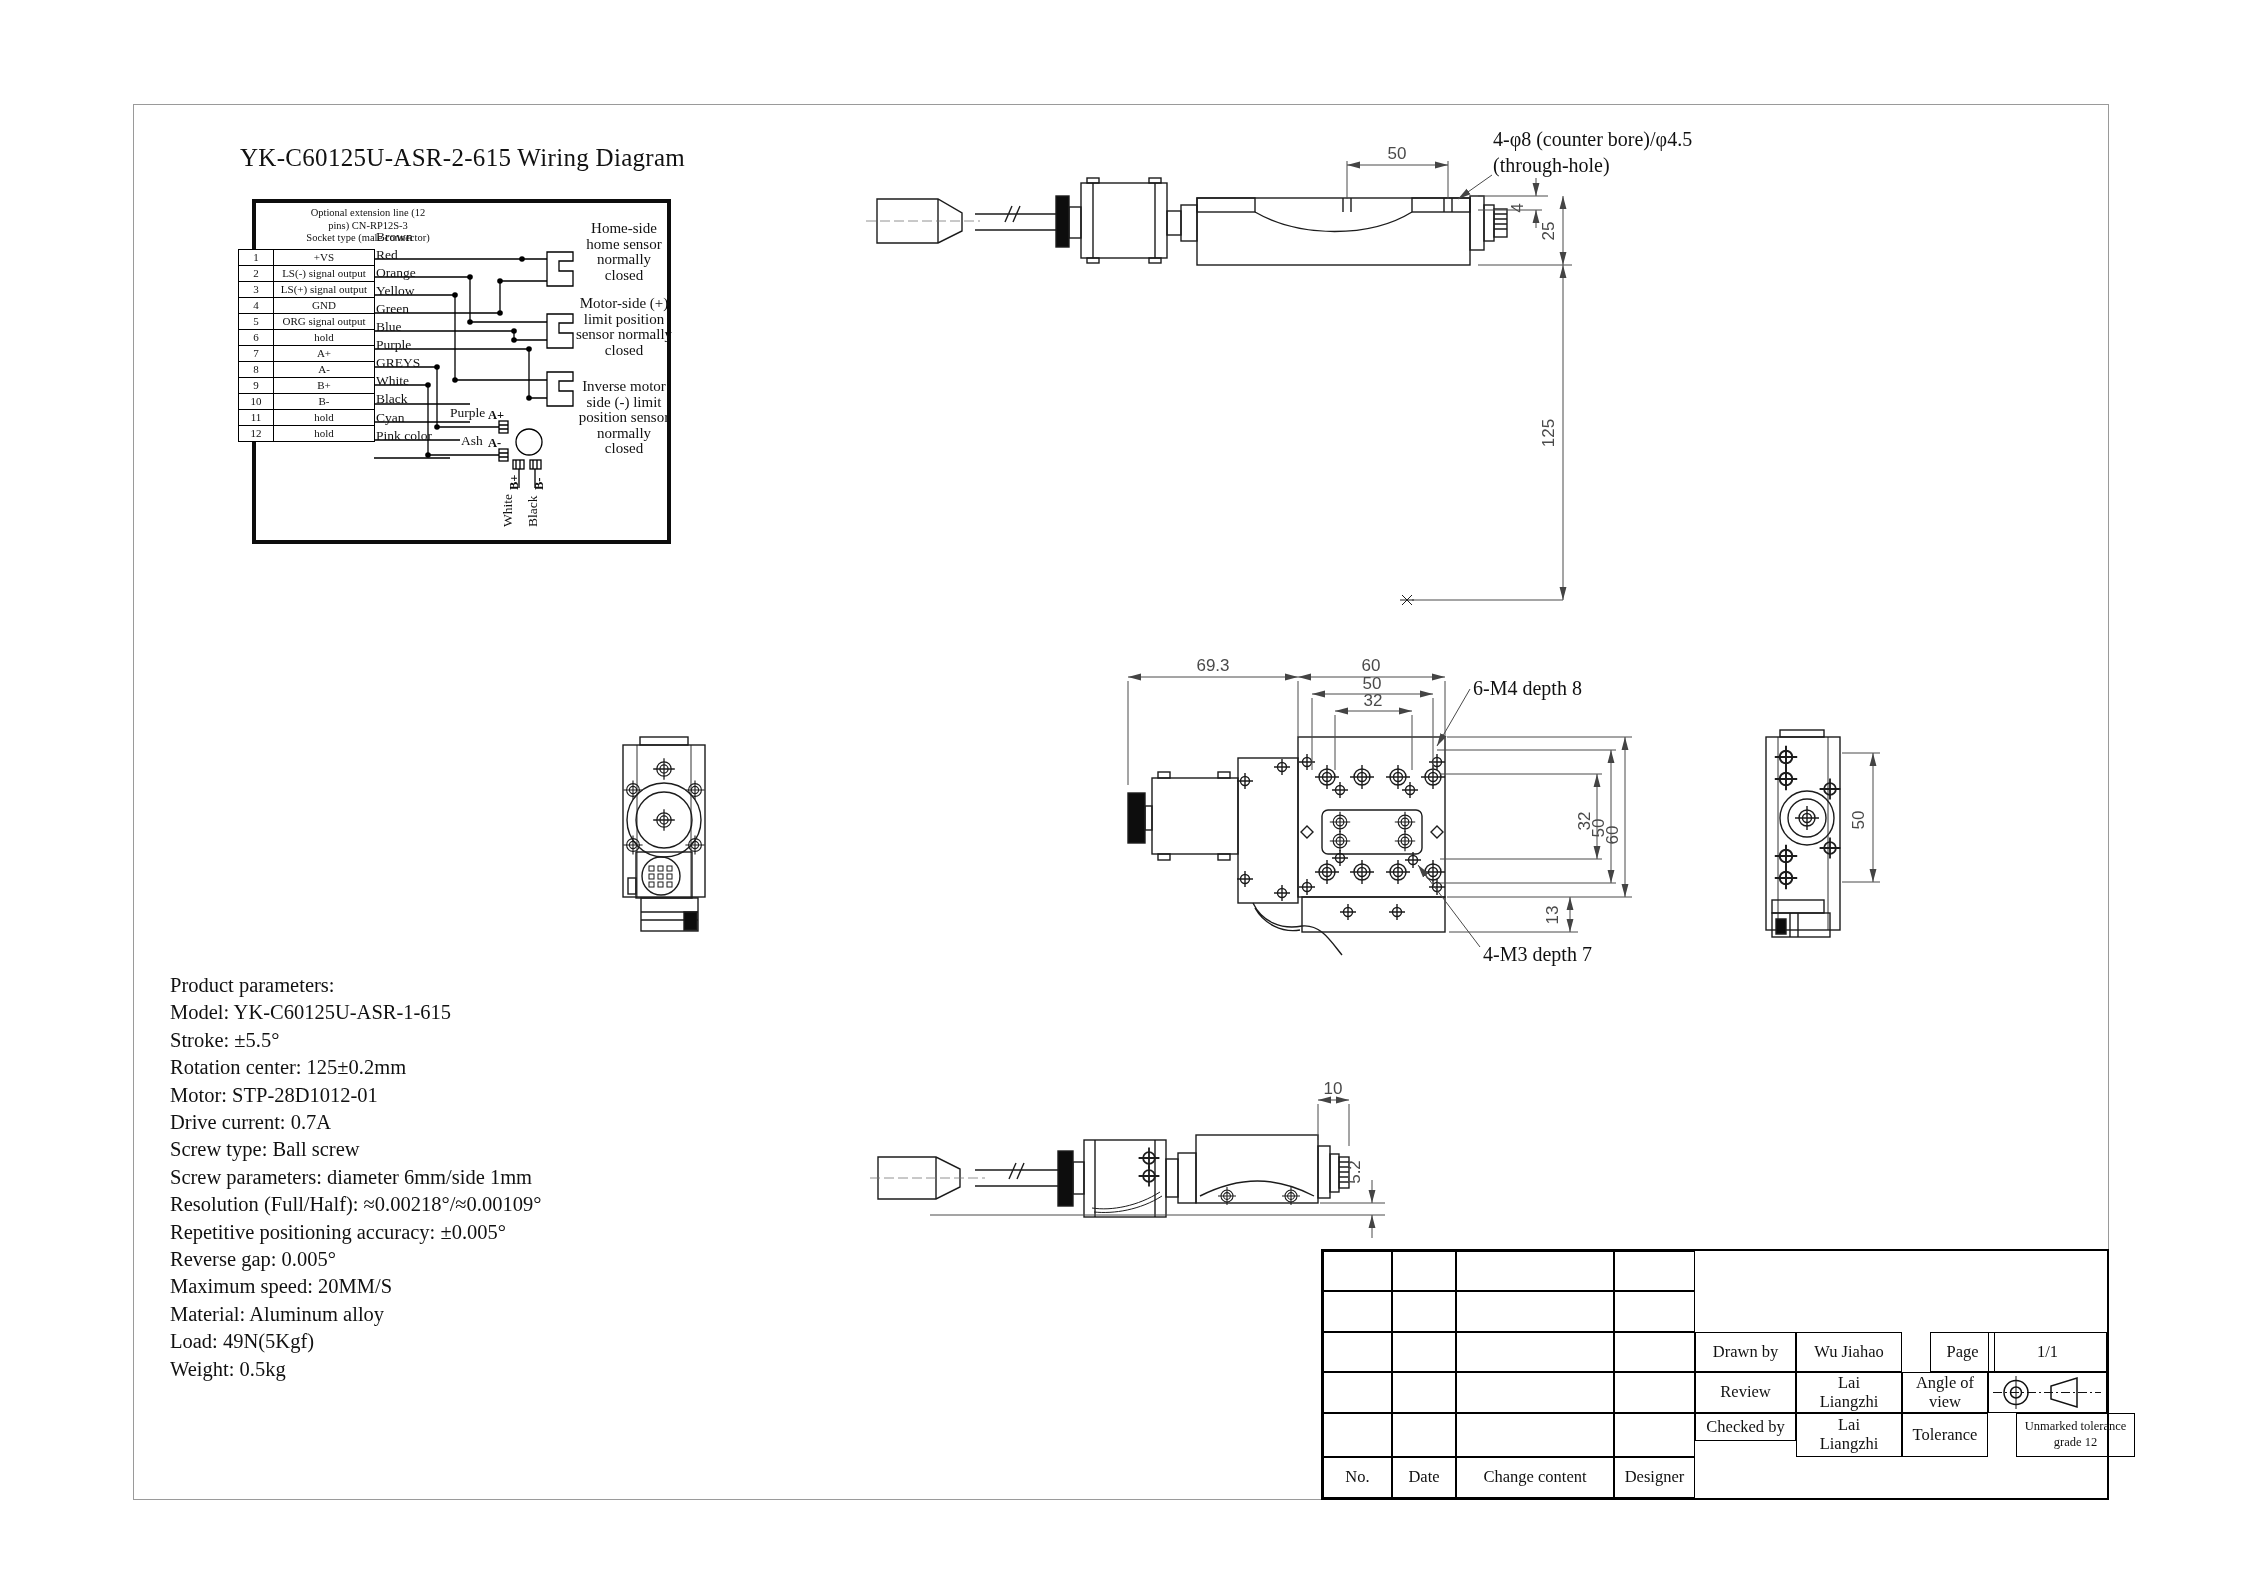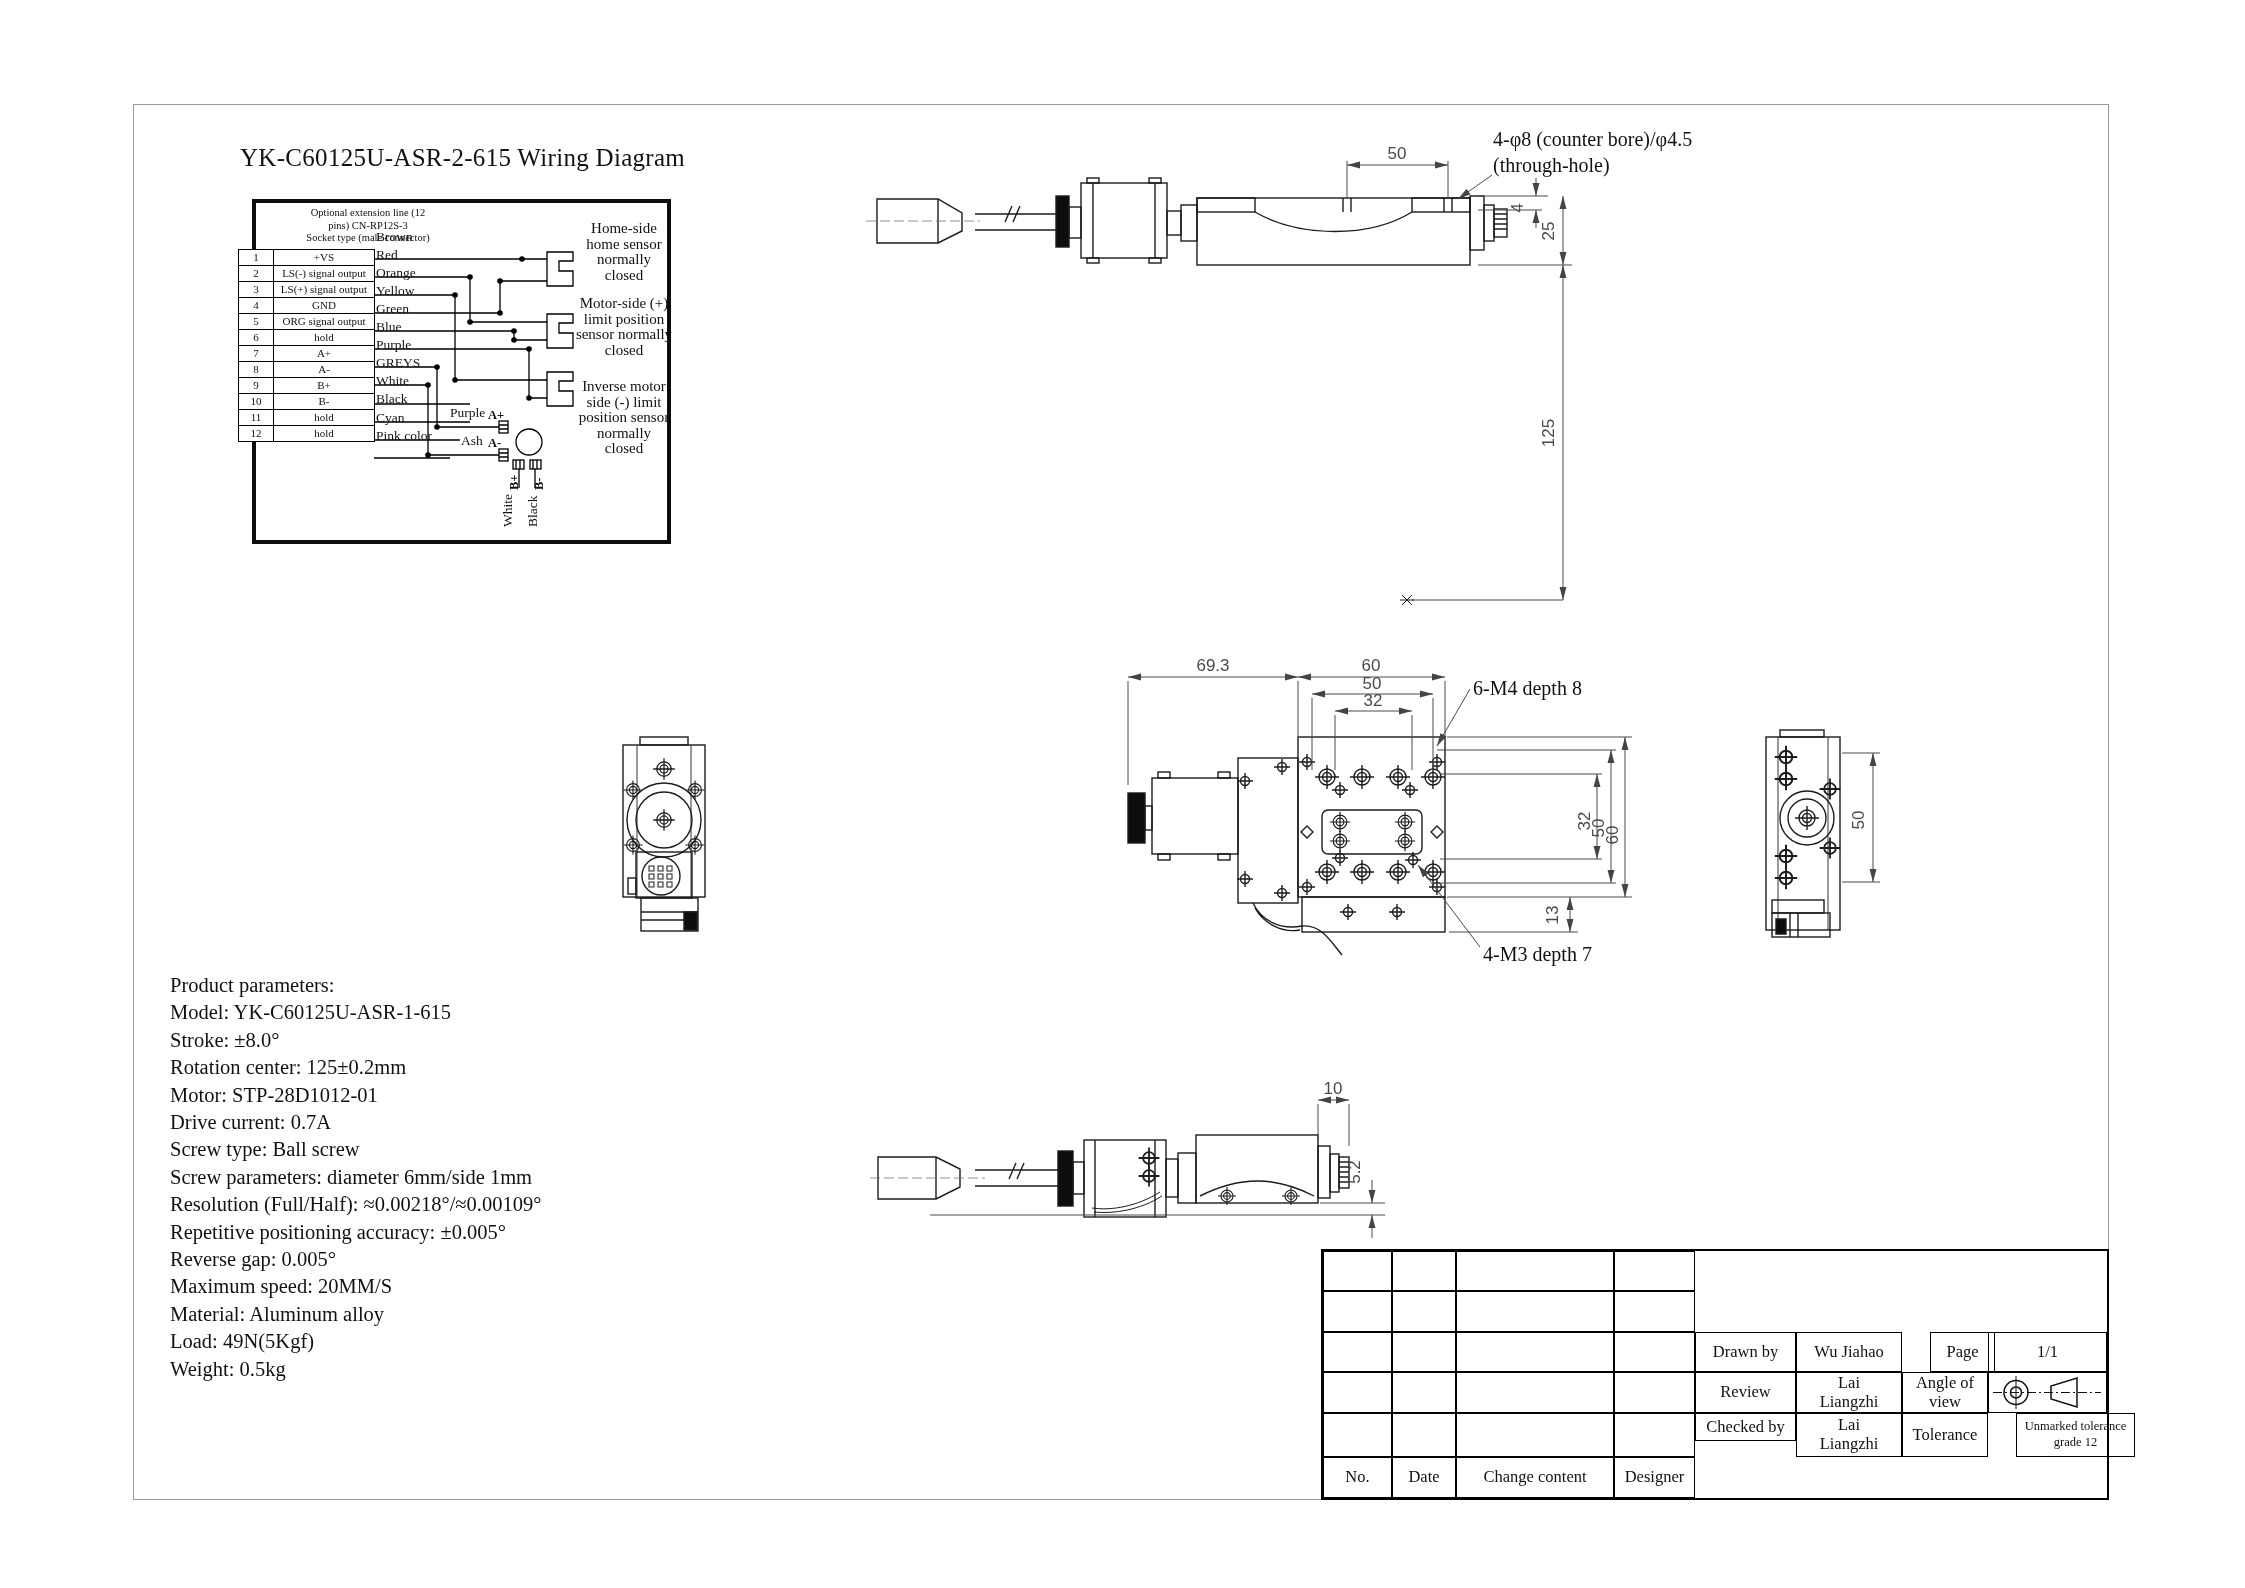--- a/index.html
+++ b/index.html
@@ -465,21 +465,21 @@
   <span class="ml bold" style="left:488px;top:437px;">A-</span>
   <span class="mlv bold" style="left:508px;top:490px;">B+</span>
   <span class="mlv" style="left:501px;top:527px;">White</span>
   <span class="mlv bold" style="left:533px;top:490px;">B-</span>
   <span class="mlv" style="left:526px;top:527px;">Black</span>
 
   <div class="params">
 
   <div>Product parameters:</div>
       <div>Model: YK-C60125U-ASR-1-615</div>
-      <div>Stroke: ±8.0°</div>
+      <div>Stroke: ±5.5°</div>
       <div>Rotation center: 125±0.2mm</div>
       <div>Motor: STP-28D1012-01</div>
       <div>Drive current: 0.7A</div>
       <div>Screw type: Ball screw</div>
       <div>Screw parameters: diameter 6mm/side 1mm</div>
       <div>Resolution (Full/Half): ≈0.00218°/≈0.00109°</div>
       <div>Repetitive positioning accuracy: ±0.005°</div>
       <div>Reverse gap: 0.005°</div>
       <div>Maximum speed: 20MM/S</div>
       <div>Material: Aluminum alloy</div>

